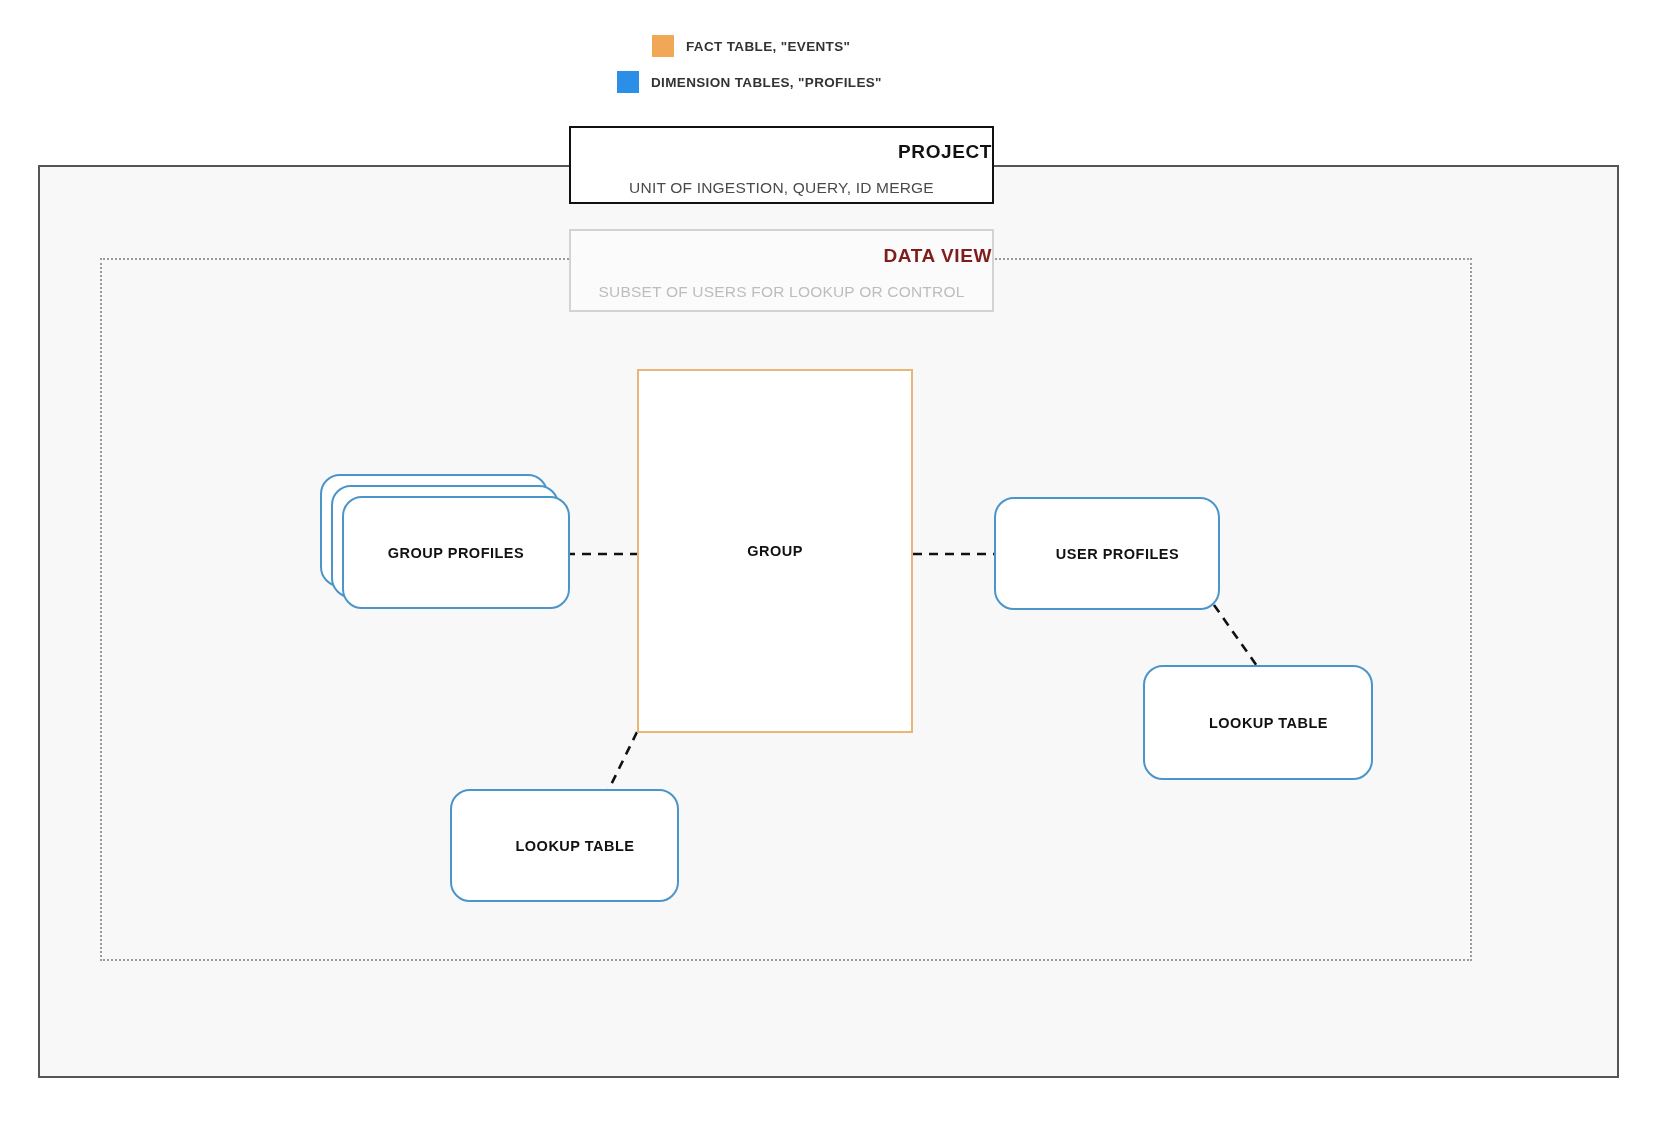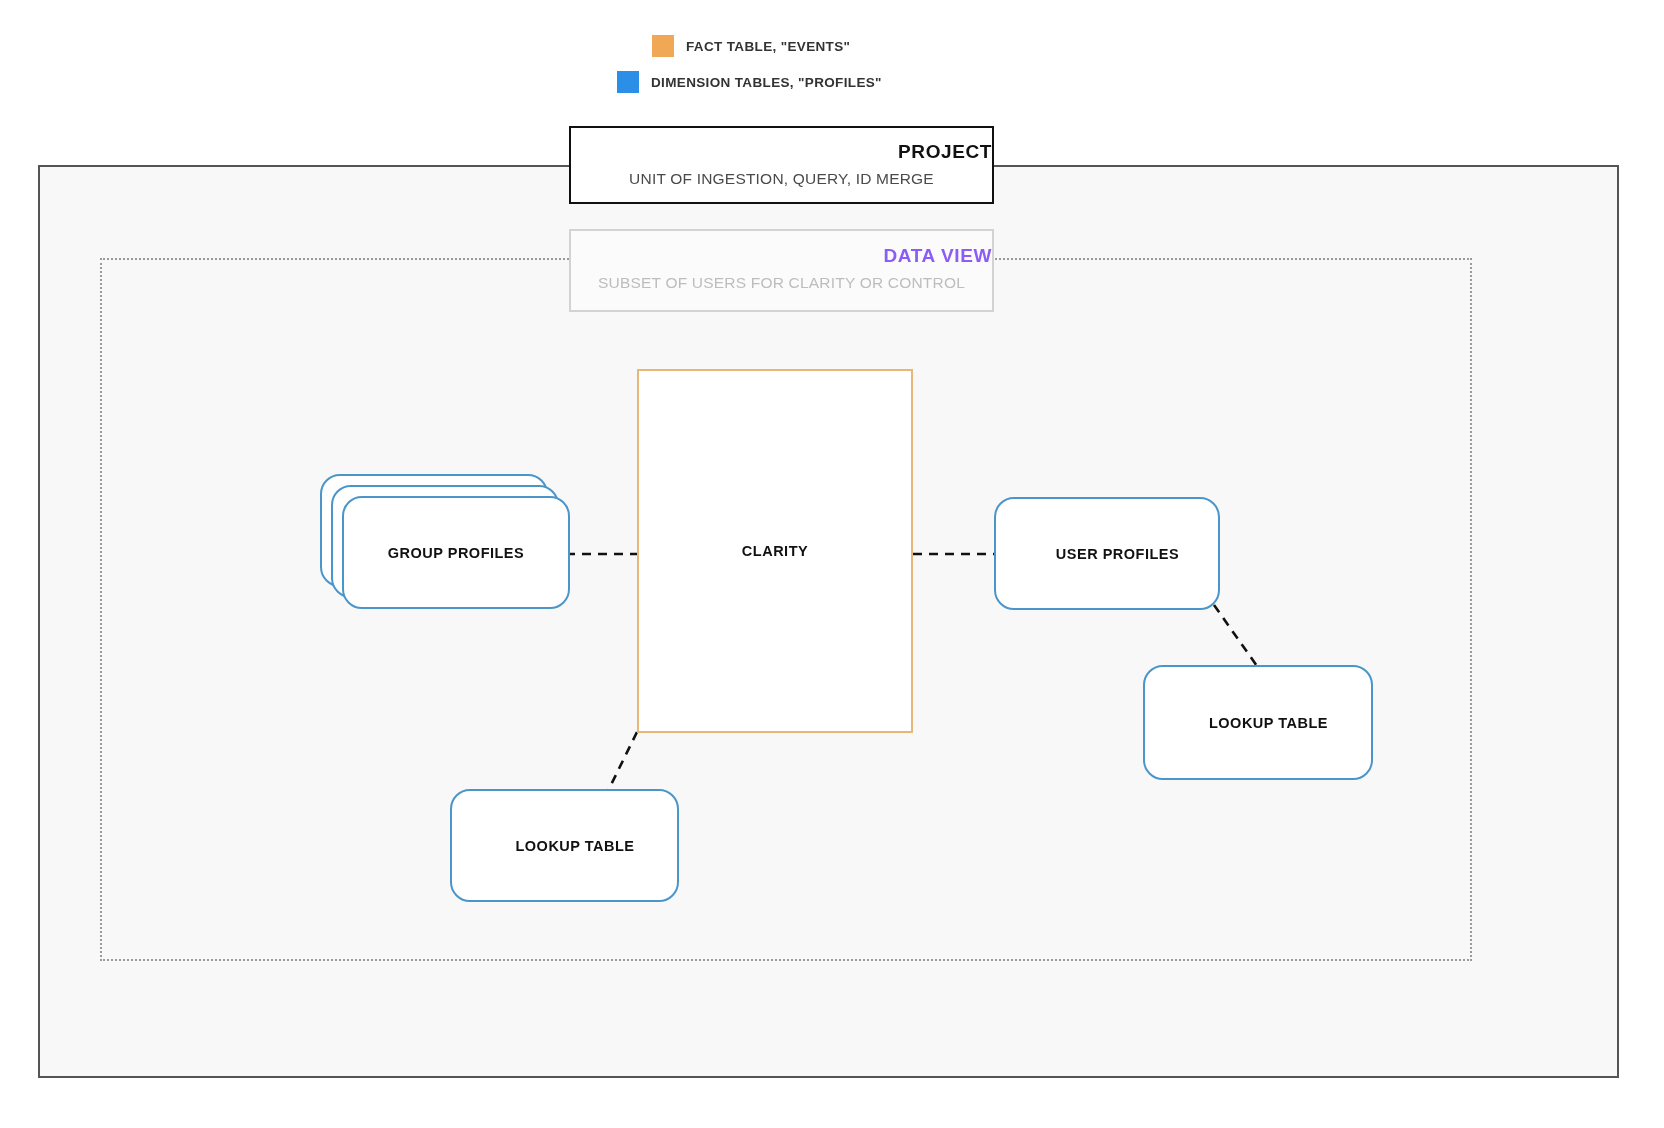--- a/index.html
+++ b/index.html
@@ -99,23 +99,23 @@
     font-weight: bold;
     letter-spacing: 0.6px;
     color: #111111;
     margin-top: 13px;
     text-align: right;
   }
   .card-sub {
     font-size: 15.5px;
     letter-spacing: 0.2px;
     color: #4a4a4a;
-    margin-top: 7px;
-  }
-  .card-dataview .card-title { color: #8b5cf6; margin-top: 14px; padding-left: 48px; }
+    margin-top: 16px;
+  }
+  .card-dataview .card-title { color: #7f1d1d; margin-top: 14px; padding-left: 48px; }
   .card-dataview .card-sub   { color: #bdbdbd; }
 
   
   .node {
     position: absolute;
     box-sizing: border-box;
     background: #ffffff;
     display: flex;
     align-items: center;
     justify-content: center;
@@ -220,25 +220,25 @@
     <line x1="637" y1="732" x2="607" y2="793" stroke="#111111" stroke-width="2.6" stroke-dasharray="9,7"></line>
   </svg>
 
   <div class="header-card card-project">
     <div class="card-title">PROJECT</div>
     <div class="card-sub">UNIT OF INGESTION, QUERY, ID MERGE</div>
   </div>
 
   <div class="header-card card-dataview">
     <div class="card-title">DATA VIEW</div>
-    <div class="card-sub">SUBSET OF USERS FOR CLARITY OR CONTROL</div>
+    <div class="card-sub">SUBSET OF USERS FOR LOOKUP OR CONTROL</div>
   </div>
 
   <div class="node node-events">
-    <span class="node-label">CLARITY</span>
+    <span class="node-label">GROUP</span>
   </div>
 
   <div class="stack">
     <div class="stack-layer stack-l1"></div>
     <div class="stack-layer stack-l2"></div>
     <div class="stack-layer stack-l3">
       <span class="node-label">GROUP PROFILES</span>
     </div>
   </div>
 

